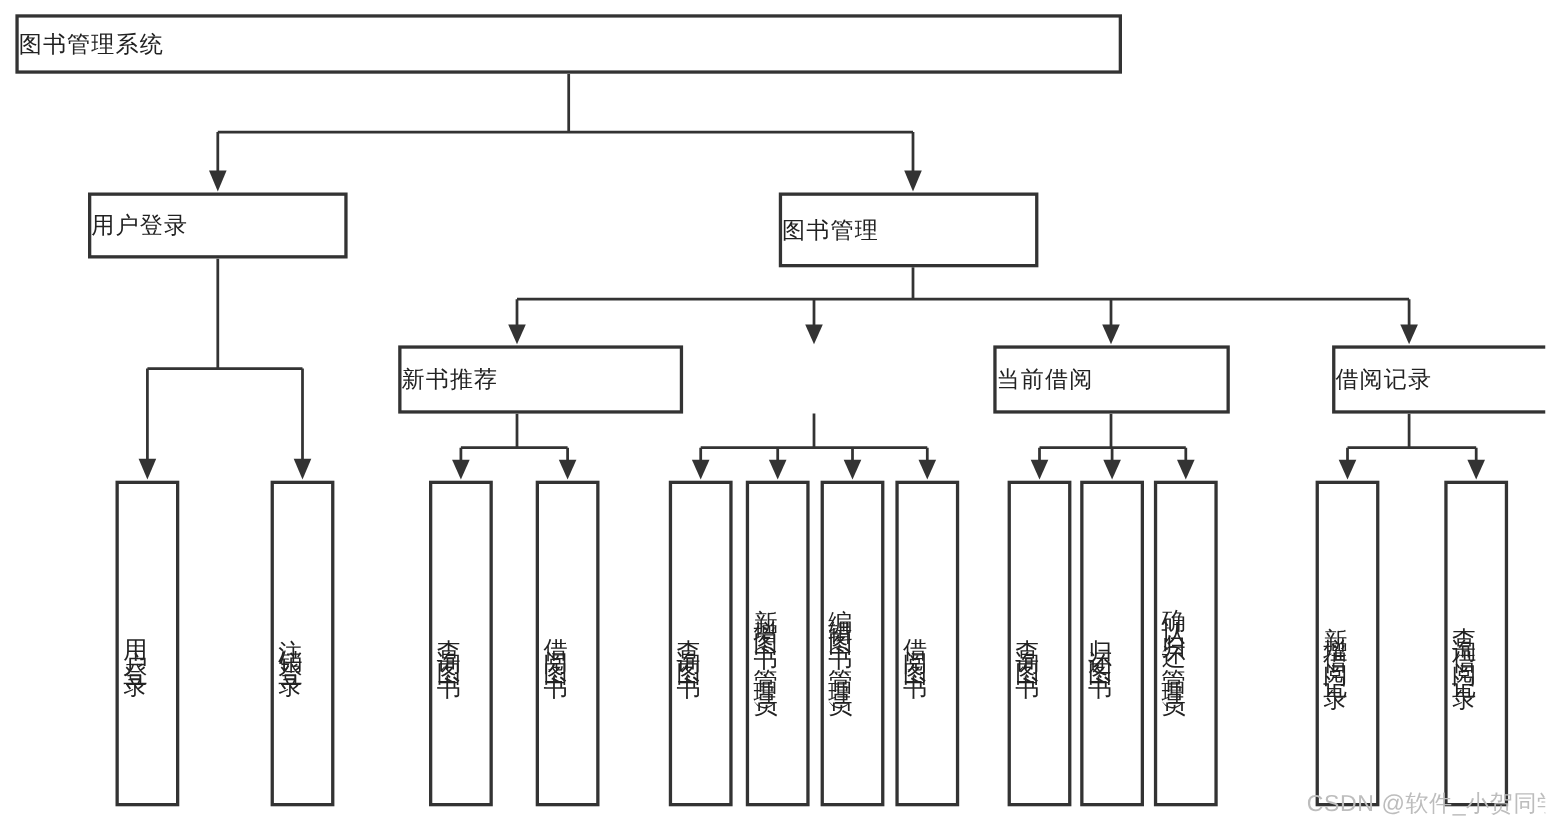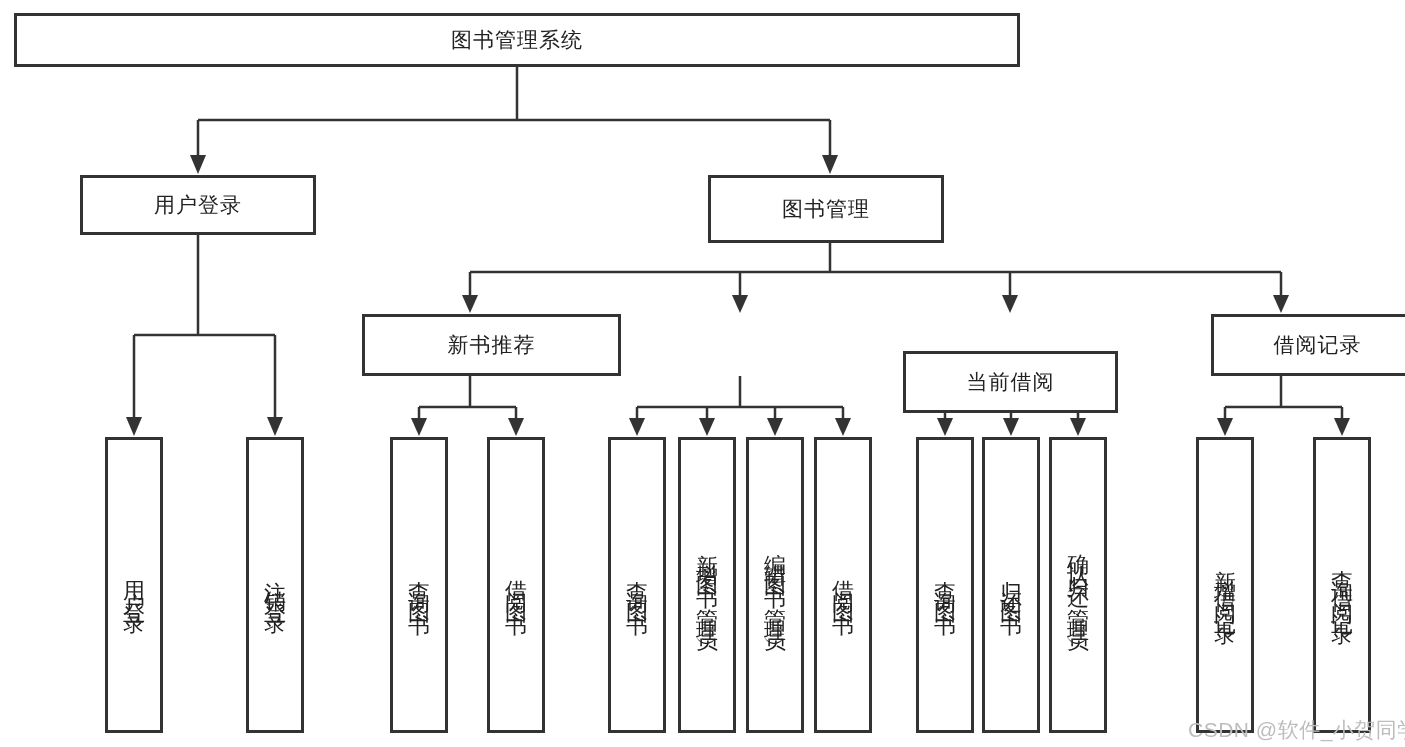--- a/index.html
+++ b/index.html
@@ -37,21 +37,20 @@
   .connector-layer polygon {
     fill: var(--line);
     stroke: none;
   }
   .box {
     position: absolute;
     background: var(--background);
     border: 3px solid var(--border);
     display: flex;
     align-items: center;
-    justify-content: center;
     z-index: 2;
   }
   .hlabel {
     font-size: 21px;
     letter-spacing: 1px;
     font-weight: 500;
     color: var(--text);
     white-space: nowrap;
   }
   .vlabel {
@@ -65,21 +64,21 @@
   }
   
   .node-root        { left: 14px;   top: 13px;  width: 1006px; height: 54px; }
   
   .node-l2-a        { left: 80px;   top: 175px; width: 236px;  height: 60px; }
   .node-l2-b        { left: 708px;  top: 175px; width: 236px;  height: 68px; }
   
   .l3               { top: 314px;   height: 62px; }
   .node-l3-a        { left: 362px;  width: 259px; }
   .node-l3-b        { left: 633px;  width: 215px; }
-  .node-l3-c        { left: 903px;  width: 215px; margin-top: 37px; }
+  .node-l3-c        { left: 903px;  width: 215px; }
   .node-l3-d        { left: 1175px; width: 213px; margin-left: 36px; }
   
   .leaf             { top: 437px;   height: 296px; width: 58px; }
   .leaf-1  { left: 105px; }
   .leaf-2  { left: 246px; }
   .leaf-3  { left: 390px; }
   .leaf-4  { left: 487px; }
   .leaf-5  { left: 608px; }
   .leaf-6  { left: 678px; }
   .leaf-7  { left: 746px; }

